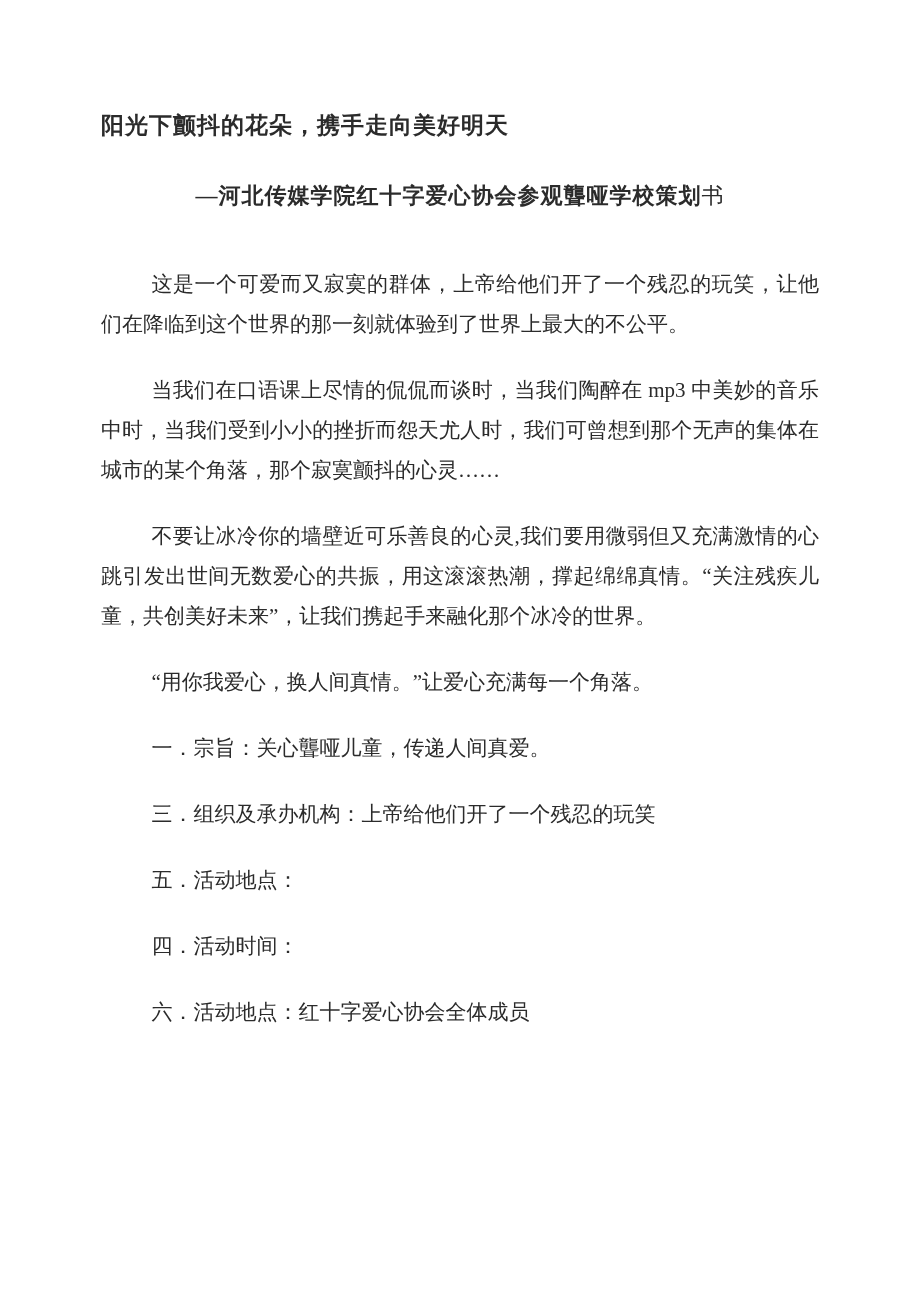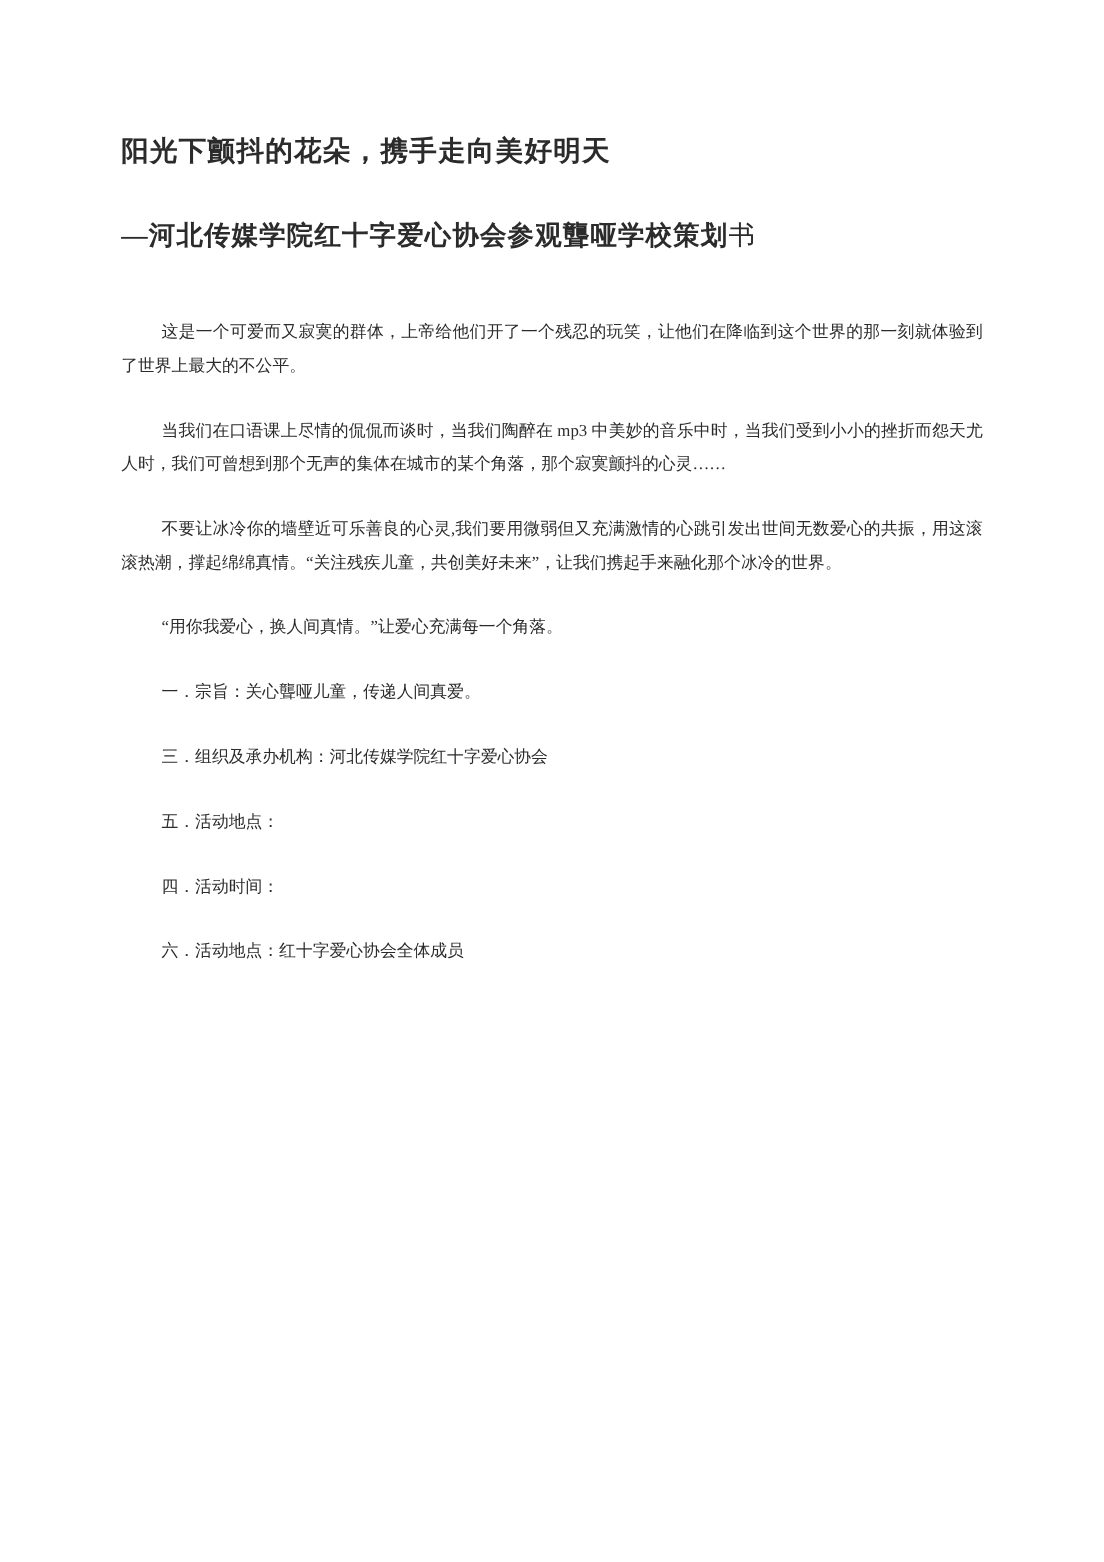--- a/index.html
+++ b/index.html
@@ -24,27 +24,28 @@
     line-height: 28px;
     font-weight: bold;
     text-align: left;
     letter-spacing: 1px;
   }
   .doc-subtitle {
     margin: 0 0 54px 0;
     font-size: 22px;
     line-height: 28px;
     font-weight: bold;
+    text-align: center;
     letter-spacing: 1px;
   }
   .doc-subtitle .tail { font-weight: normal; }
   .para {
     margin: 0 0 26px 0;
-    font-size: 14px;
-    line-height: 28px;
+    font-size: 21px;
+    line-height: 40px;
     text-align: justify;
     text-indent: 2.4em;
     word-break: break-all;
   }
 </style>
 </head>
 <body>
 
 <div class="page">
   <h1 class="doc-title">阳光下颤抖的花朵，携手走向美好明天</h1>
@@ -55,21 +56,21 @@
 
   <p class="para">当我们在口语课上尽情的侃侃而谈时，当我们陶醉在 mp3 中美妙的音乐中时，当我们受到小小的挫折而怨天尤人时，我们可曾想到那个无声的集体在城市的某个角落，那个寂寞颤抖的心灵……</p>
 
   <p class="para">不要让冰冷你的墙壁近可乐善良的心灵,我们要用微弱但又充满激情的心跳引发出世间无数爱心的共振，用这滚滚热潮，撑起绵绵真情。“关注残疾儿童，共创美好未来”，让我们携起手来融化那个冰冷的世界。</p>
 
   <p class="para">“用你我爱心，换人间真情。”让爱心充满每一个角落。</p>
 
   <p class="para">一．宗旨：关心聾哑儿童，传递人间真爱。</p>
 
 
-  <p class="para">三．组织及承办机构：河北传媒学院红十字爱心协会</p>
+  <p class="para">三．组织及承办机构：上帝给他们开了一个残忍的玩笑</p>
 
   <p class="para">五．活动地点：</p>
 
   <p class="para">四．活动时间：</p>
 
   <p class="para">六．活动地点：红十字爱心协会全体成员</p>
 
 </div>
 
 </body></html>

